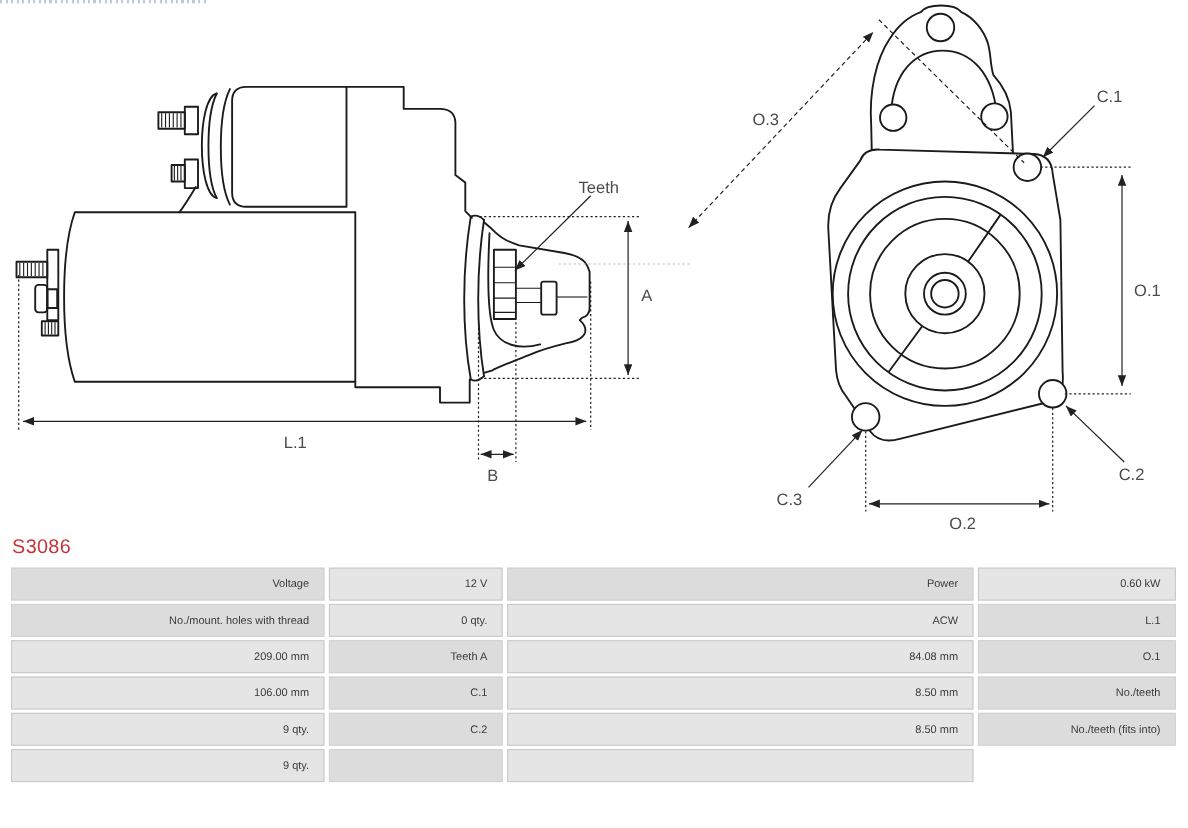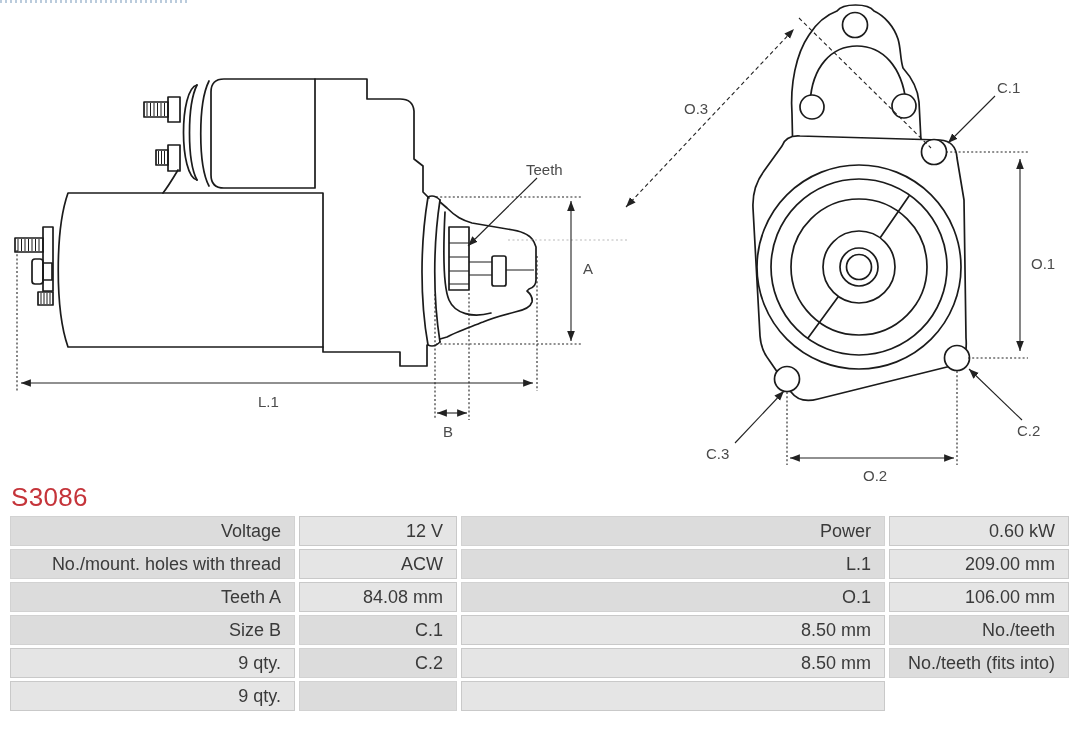--- a/index.html
+++ b/index.html
@@ -9,26 +9,26 @@
         background:repeating-linear-gradient(90deg,#aec2d6 0 2px,#ffffff 2px 5px);opacity:.85;}
   .drawing{position:absolute;left:0;top:0;}
   .drawing .outline{fill:none;stroke:#1b1b1b;stroke-width:1.7;stroke-linejoin:round;stroke-linecap:round;}
   .drawing .outline-f{fill:#ffffff;stroke:#1b1b1b;stroke-width:1.7;stroke-linejoin:round;}
   .drawing .thin{fill:none;stroke:#1b1b1b;stroke-width:1;}
   .drawing .dim{fill:none;stroke:#222222;stroke-width:1.1;}
   .drawing .dot{stroke-dasharray:2 2.2;}
   .drawing .dash{stroke-dasharray:4 3;}
   .drawing .faint{stroke:#b9b9b9;stroke-width:1;stroke-dasharray:2 2.5;fill:none;}
   .drawing text{font-family:"Liberation Sans",sans-serif;font-size:15px;fill:#4b4b4b;}
-  .part-number{position:absolute;left:11px;top:484px;margin:0;font-size:26px;line-height:26px;
+  .part-number{position:absolute;left:11px;top:484px;margin:0;font-size:18px;line-height:26px;
         font-weight:400;color:#c5343a;letter-spacing:.3px;}
   .spec-table{position:absolute;left:10px;top:516px;display:grid;
         grid-template-columns:285px 158px 424px 180px;column-gap:4px;row-gap:3px;}
   .cell{box-sizing:border-box;height:30px;display:flex;align-items:center;justify-content:flex-end;
-        padding-right:13px;font-size:18px;color:#3a3a3a;}
+        padding-right:13px;font-size:10px;color:#3a3a3a;}
   .cell.lab{background:#dcdcdc;border:1px solid #d2d2d2;}
   .cell.val{background:#e5e5e5;border:1px solid #c9c9c9;}
 </style>
 </head>
 <body>
 
 <div class="page">
 
   <div class="logo-sliver"></div>
 
@@ -145,31 +145,31 @@
 
   <h1 class="part-number">S3086</h1>
 
   <div class="spec-table">
     <div class="cell lab">Voltage</div>
     <div class="cell val">12 V</div>
 
     <div class="cell lab">Power</div>
     <div class="cell val">0.60 kW</div>
     <div class="cell lab">No./mount. holes with thread</div>
+    <div class="cell val">0 qty.</div>
 
     <div class="cell val">ACW</div>
     <div class="cell lab">L.1</div>
     <div class="cell val">209.00 mm</div>
 
     <div class="cell lab">Teeth A</div>
     <div class="cell val">84.08 mm</div>
     <div class="cell lab">O.1</div>
     <div class="cell val">106.00 mm</div>
 
-    <div class="cell lab">Size B</div>
     <div class="cell lab">C.1</div>
     <div class="cell val">8.50 mm</div>
 
     <div class="cell lab">No./teeth</div>
     <div class="cell val">9 qty.</div>
     <div class="cell lab">C.2</div>
     <div class="cell val">8.50 mm</div>
 
     <div class="cell lab">No./teeth (fits into)</div>
     <div class="cell val">9 qty.</div>

